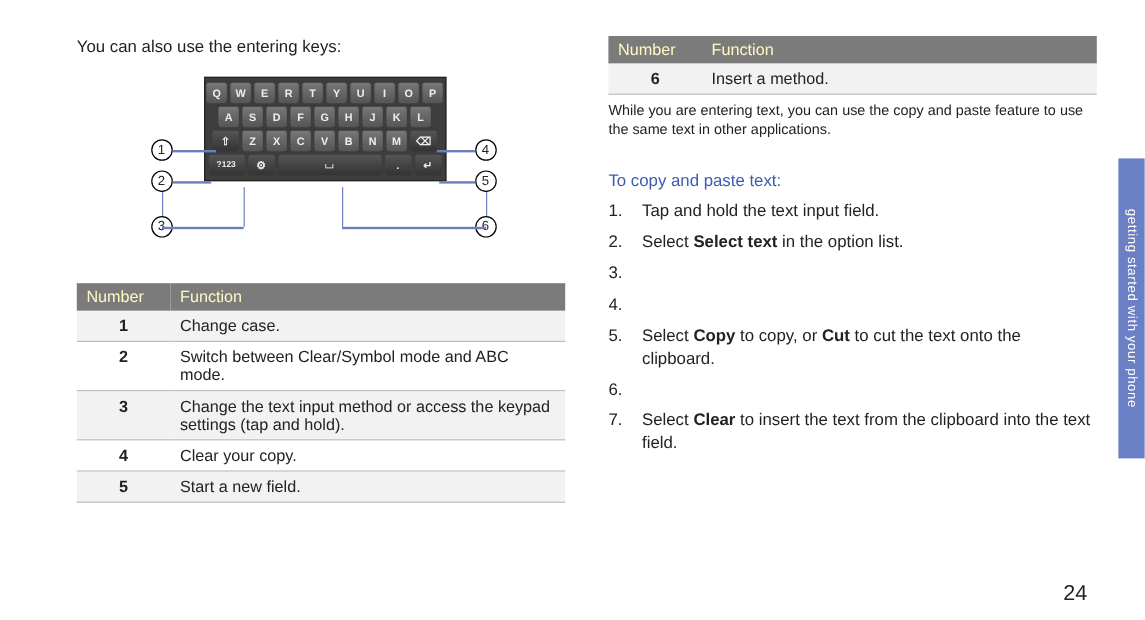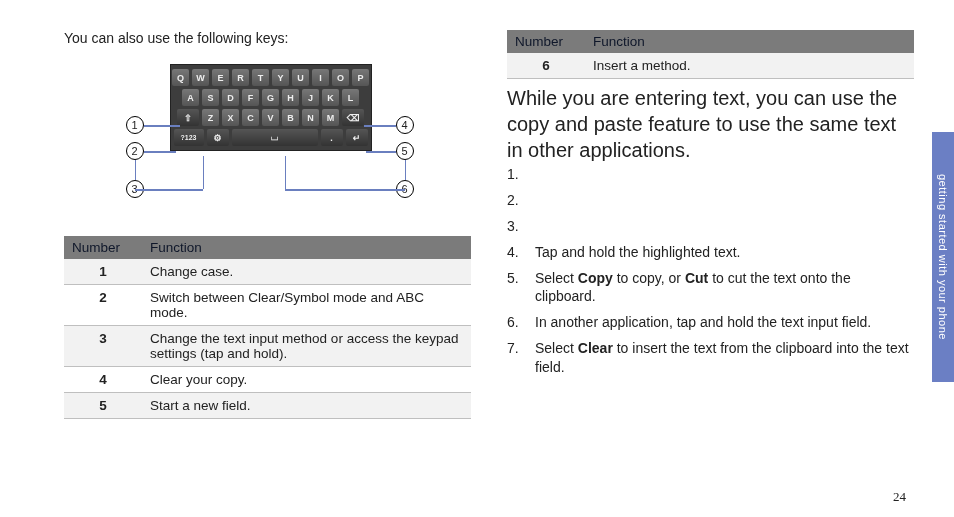--- a/index.html
+++ b/index.html
@@ -56,36 +56,36 @@
   .line { position:absolute; background:#6a7fbf; }
   .line.h { height:1.5px; }
   .line.v { width:1.5px; }
 
   
   table.func {
     width: 100%; border-collapse: collapse; font-size: 13.5px;
     margin-bottom: 6px;
   }
   table.func thead th {
-    background:#7b7b7b; color:#0f172a; font-weight:normal;
+    background:#7b7b7b; color:#fef9c3; font-weight:normal;
     text-align:left; padding:4px 8px; font-size:13.5px;
   }
   table.func thead th:first-child { width:78px; }
   table.func tbody td {
     padding:5px 8px; border-bottom:1px solid #bfbfbf; vertical-align:top;
   }
   table.func tbody tr:nth-child(odd) td { background:#f2f2f2; }
   table.func tbody tr:nth-child(even) td { background:#fff; }
   table.func tbody td:first-child { text-align:center; font-weight:bold; }
 
   
   h2.section {
     color:#3b5bb5; font-size:18px; font-weight:normal; margin:10px 0 8px;
   }
-  .body-text { font-size:20px; margin-bottom:2px; line-height:1.3; }
+  .body-text { font-size:12px; margin-bottom:26px; line-height:1.3; }
   .sub-heading { color:#3b5bb5; font-size:14px; margin-bottom:8px; }
   ol.steps { list-style:none; counter-reset:step; }
   ol.steps li {
     font-size:14px; line-height:1.35; margin-bottom:7px;
     display:flex; gap:10px;
   }
   ol.steps li .num { min-width:18px; }
   ol.steps b { font-weight:bold; }
 
   
@@ -97,29 +97,29 @@
     position:absolute; right:0; top:0; width:22px; height:250px;
     display:flex; align-items:center; justify-content:center;
   }
   .side-tab span {
     color:#fff; font-size:11px; letter-spacing:0.5px;
     writing-mode:vertical-rl; text-orientation:mixed;
     transform:none; white-space:nowrap;
   }
 
   .page-num {
-    position:absolute; right:48px; bottom:12px; font-size:13px;font-family:Liberation Serif, serif;
+    position:absolute; right:48px; bottom:12px; font-size:18px;
   }
 </style>
 </head>
 <body>
 
 <div class="page">
   <div class="col">
-    <p class="intro-text">You can also use the following keys:</p>
+    <p class="intro-text">You can also use the entering keys:</p>
 
     <div class="kbd-wrap">
       <div class="kbd-area">
         <div class="keyboard">
           <div class="kbd-row r1">
               <div class="key">Q</div>
               <div class="key">W</div>
               <div class="key">E</div>
               <div class="key">R</div>
               <div class="key">T</div>
@@ -224,42 +224,43 @@
       </thead>
       <tbody>
           <tr>
             <td>6</td>
             <td>Insert a method.</td>
           </tr>
         </tbody>
     </table>
 
     <p class="body-text">While you are entering text, you can use the copy and paste feature to use the same text in other applications.</p>
+    <p class="sub-heading">To copy and paste text:</p>
 
     <ol class="steps">
         <li>
           <span class="num">1.</span>
+          <span>Tap and hold the text input field.</span>
         </li>
         <li>
           <span class="num">2.</span>
+          <span>Select <b>Select text</b> in the option list.</span>
         </li>
         <li>
           <span class="num">3.</span>
         </li>
         <li>
           <span class="num">4.</span>
-          <span>Tap and hold the highlighted text.</span>
         </li>
         <li>
           <span class="num">5.</span>
           <span>Select <b>Copy</b> to copy, or <b>Cut</b> to cut the text onto the clipboard.</span>
         </li>
         <li>
           <span class="num">6.</span>
-          <span>In another application, tap and hold the text input field.</span>
         </li>
         <li>
           <span class="num">7.</span>
           <span>Select <b>Clear</b> to insert the text from the clipboard into the text field.</span>
         </li>
       </ol>
   </div>
 </div>
 
 <div class="side-tab">

